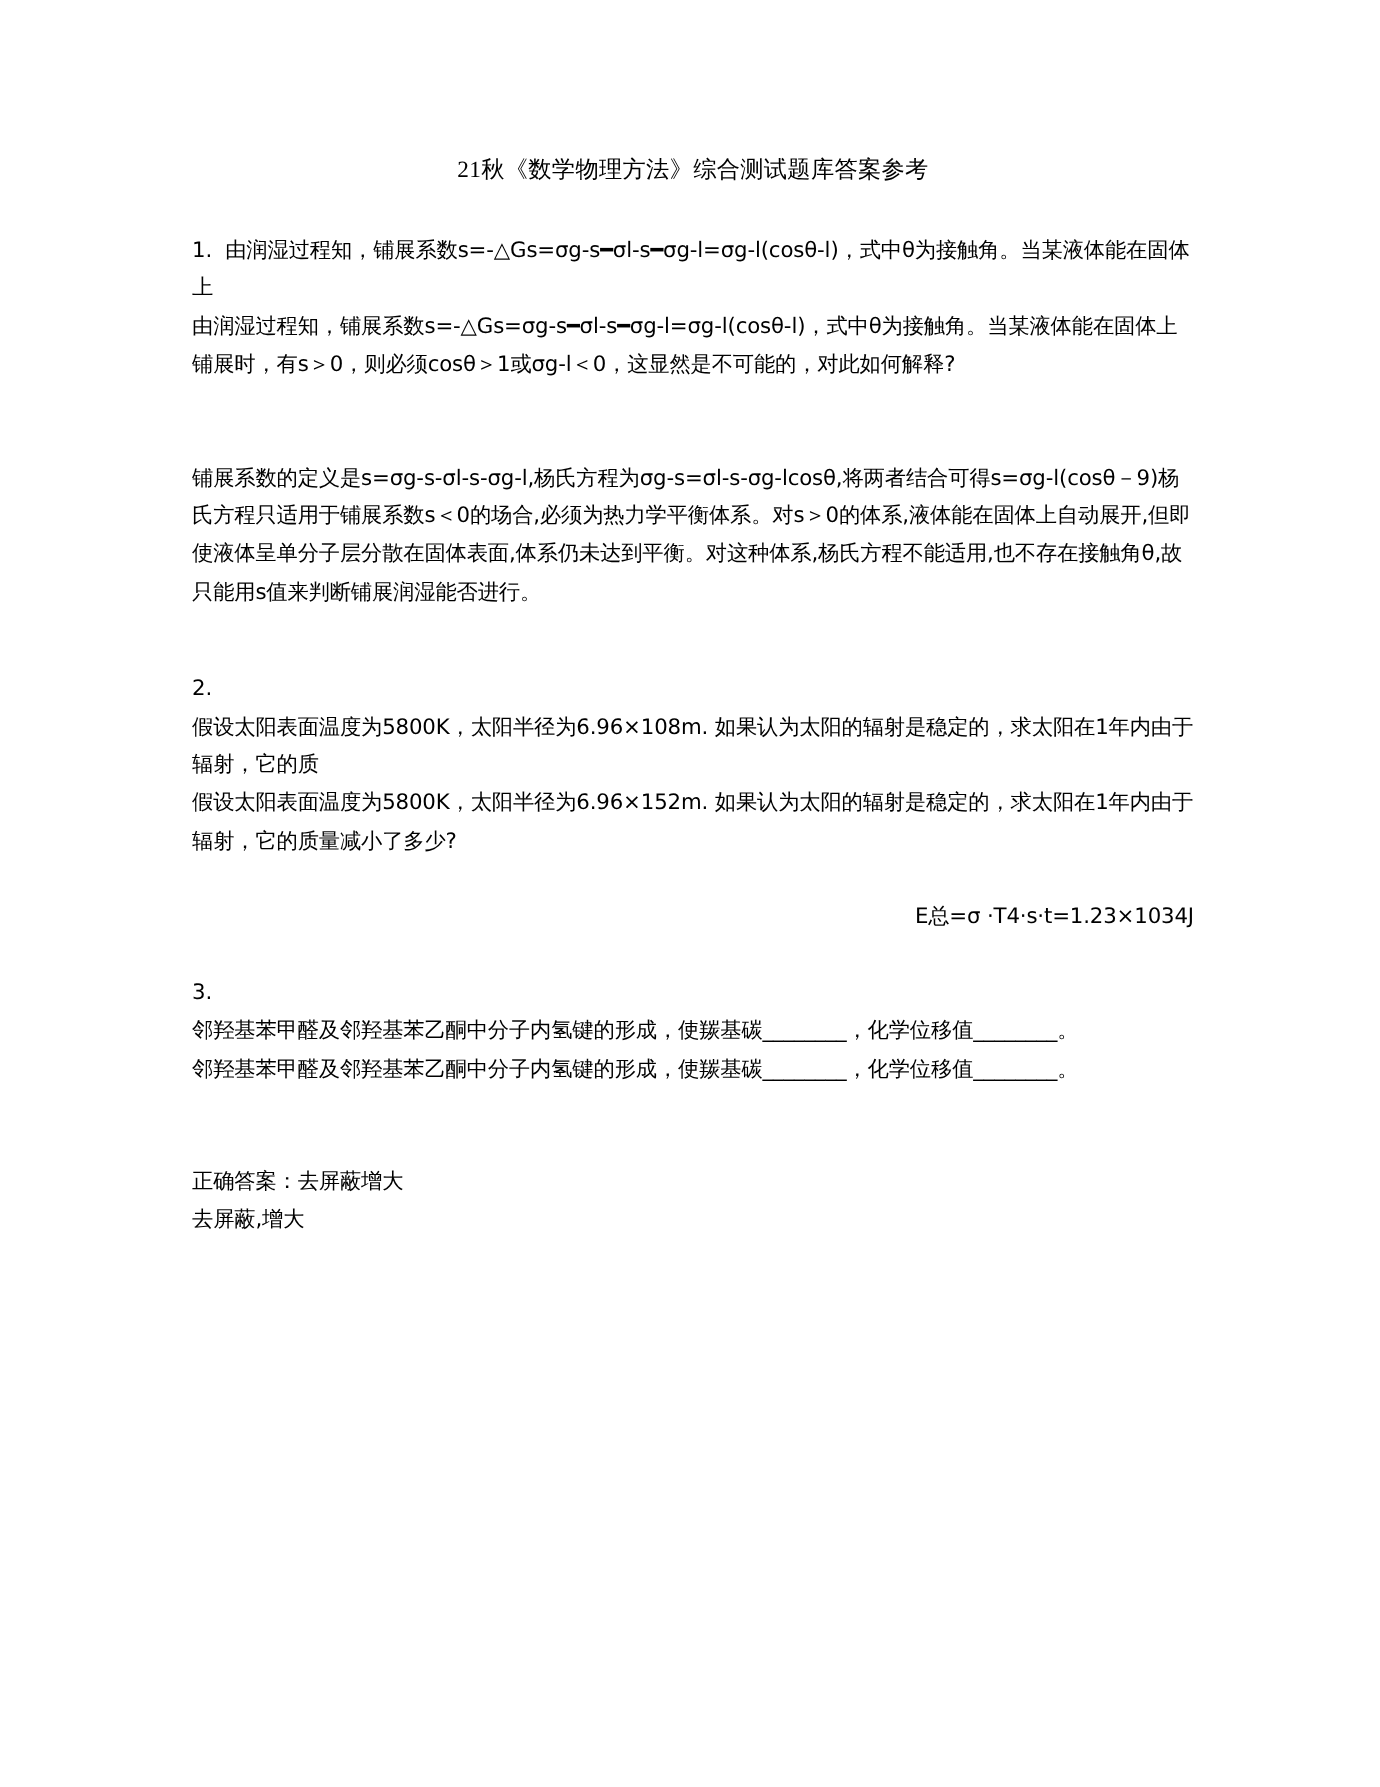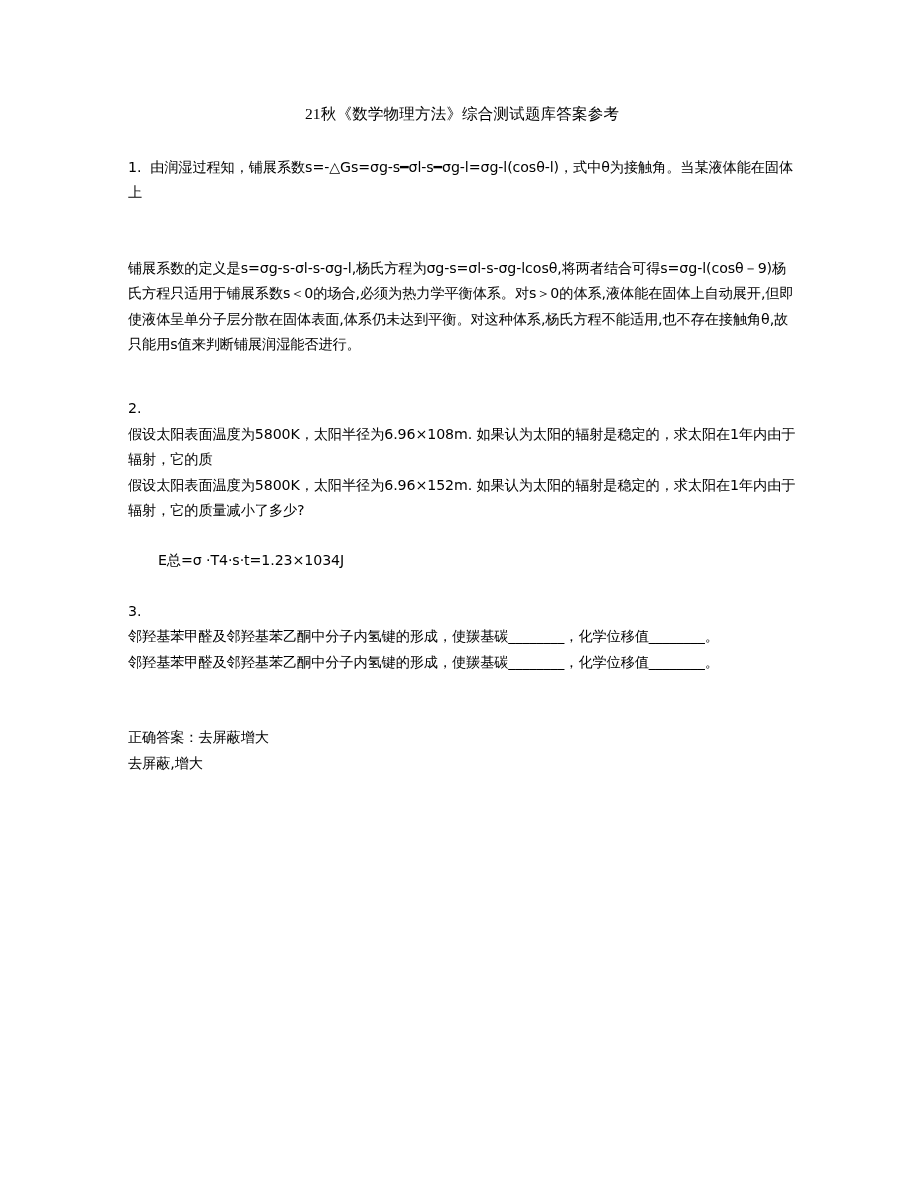--- a/index.html
+++ b/index.html
@@ -42,32 +42,33 @@
     line-height: 25.4px;
     letter-spacing: -0.1px;
     margin: 0;
     white-space: pre-wrap;
     word-break: break-all;
     text-align: left;
   }
   .gap-md { height: 25px; }
   .gap-lg { height: 39px; }
   .gap-xl { height: 50px; }
-  .indent-1 { padding-left: 30px; }
+  .indent-1 { padding-left: 30px; text-align: right; }
 </style>
 </head>
 <body>
 
 <div class="page">
   <div class="content">
 
     <div class="doc-title">21秋《数学物理方法》综合测试题库答案参考</div>
 
     <div>
       <p class="para">1.  由润湿过程知，铺展系数s=-△Gs=σg-s━σl-s━σg-l=σg-l(cosθ-l)，式中θ为接触角。当某液体能在固体上</p>
+      <p class="para">由润湿过程知，铺展系数s=-△Gs=σg-s━σl-s━σg-l=σg-l(cosθ-l)，式中θ为接触角。当某液体能在固体上铺展时，有s＞0，则必须cosθ＞1或σg-l＜0，这显然是不可能的，对此如何解释?</p>
 
       <div class="gap-xl"></div>
 
       <p class="para">铺展系数的定义是s=σg-s-σl-s-σg-l,杨氏方程为σg-s=σl-s-σg-lcosθ,将两者结合可得s=σg-l(cosθ－9)杨氏方程只适用于铺展系数s＜0的场合,必须为热力学平衡体系。对s＞0的体系,液体能在固体上自动展开,但即使液体呈单分子层分散在固体表面,体系仍未达到平衡。对这种体系,杨氏方程不能适用,也不存在接触角θ,故只能用s值来判断铺展润湿能否进行。</p>
     </div>
 
     <div class="gap-lg"></div>
 
     <div>
       <p class="para">2.</p>

